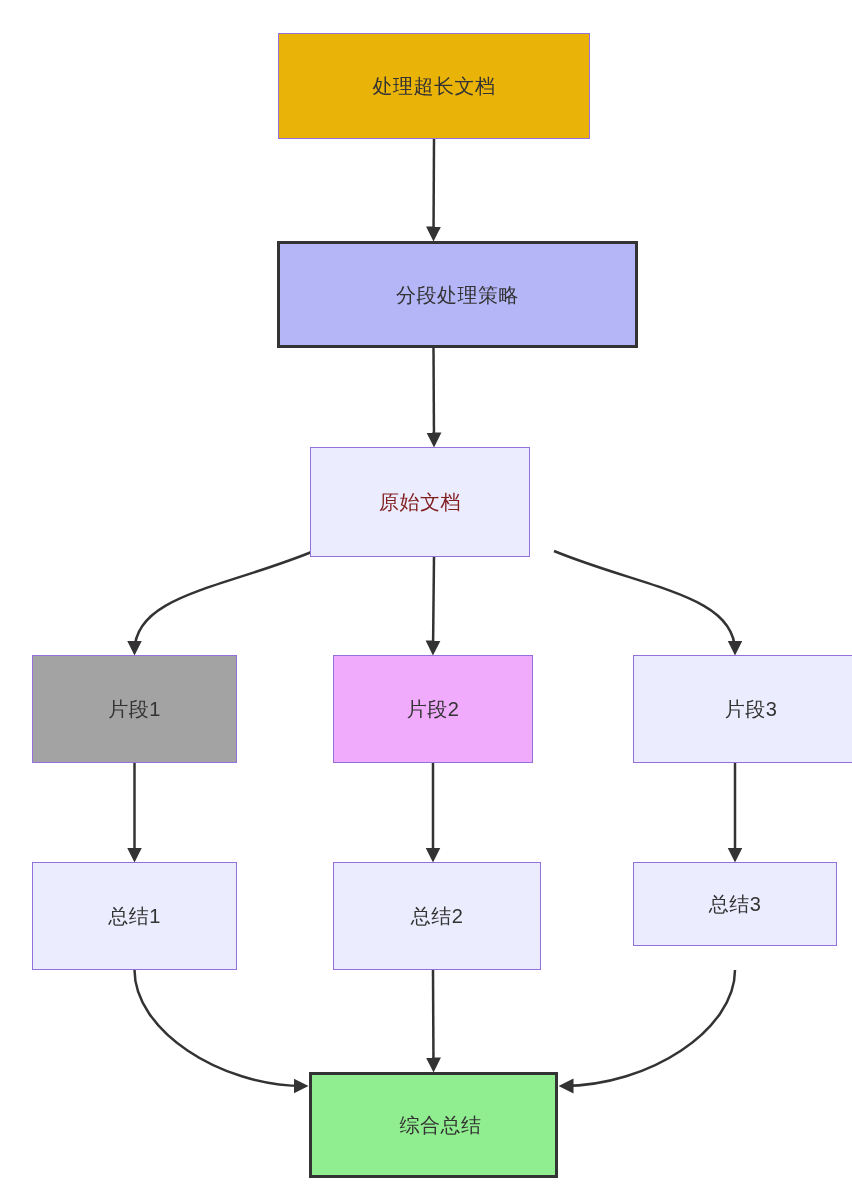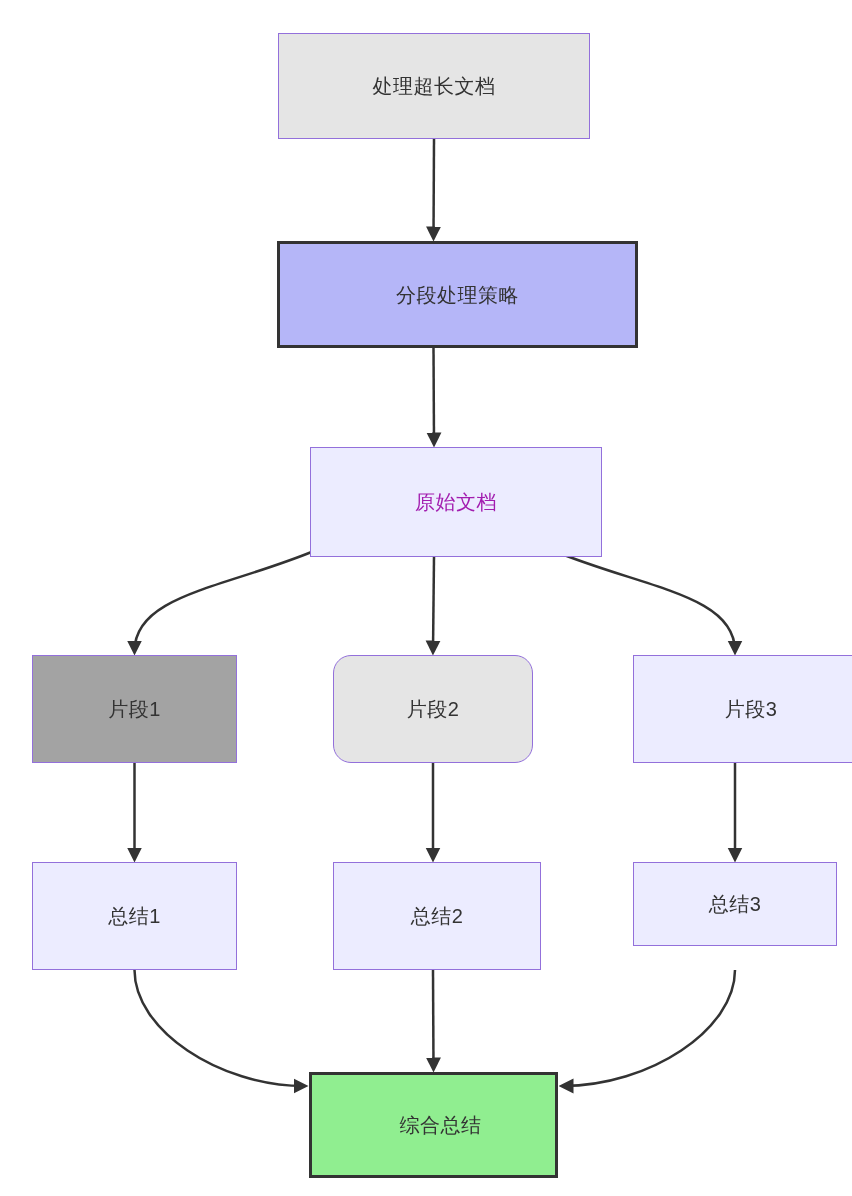--- a/index.html
+++ b/index.html
@@ -54,33 +54,33 @@
         <path d="M554,551 C644.5,588 735,595 735,651" marker-end="url(#arrowhead)"></path>
         <path d="M134.5,763 L134.5,858" marker-end="url(#arrowhead)"></path>
         <path d="M433,763 L433,858" marker-end="url(#arrowhead)"></path>
         <path d="M735,763 L735,858" marker-end="url(#arrowhead)"></path>
         <path d="M134.5,970 C134.5,1030 219.25,1086 304,1086" marker-end="url(#arrowhead)"></path>
         <path d="M433,970 L433.5,1068" marker-end="url(#arrowhead)"></path>
         <path d="M735,970 C735,1030 649,1086 563,1086" marker-end="url(#arrowhead)"></path>
       </g>
   </svg>
   <div id="node-layer">
-      <div class="node" style="left: 278px; top: 33px; width: 312px; height: 106px; background: #e5e5e5; border-color: rgb(147, 112, 219); border-width: 1.5px; color: rgb(51, 51, 51);">
+      <div class="node" style="left: 278px; top: 33px; width: 312px; height: 106px; background: #eab308; border-color: rgb(147, 112, 219); border-width: 1.5px; color: rgb(51, 51, 51);">
         <span>处理超长文档</span>
       </div>
       <div class="node" style="left: 277px; top: 241px; width: 361px; height: 107px; background: rgb(181, 182, 248); border-color: rgb(51, 51, 51); border-width: 3.5px; color: rgb(51, 51, 51);">
         <span>分段处理策略</span>
       </div>
-      <div class="node" style="left: 310px; top: 447px; width: 292px; height: 110px; background: rgb(236, 236, 255); border-color: rgb(147, 112, 219); border-width: 1.5px; color: #a21caf;">
+      <div class="node" style="left: 310px; top: 447px; width: 220px; height: 110px; background: rgb(236, 236, 255); border-color: rgb(147, 112, 219); border-width: 1.5px; color: #7f1d1d;">
         <span>原始文档</span>
       </div>
       <div class="node" style="left: 32px; top: 655px; width: 205px; height: 108px; background: #a3a3a3; border-color: rgb(147, 112, 219); border-width: 1.5px; color: rgb(51, 51, 51);">
         <span>片段1</span>
       </div>
-      <div class="node" style="left: 333px; top: 655px; width: 200px; height: 108px; background: #e5e5e5; border-color: rgb(147, 112, 219); border-width: 1.5px; color: rgb(51, 51, 51); border-radius: 18px;">
+      <div class="node" style="left: 333px; top: 655px; width: 200px; height: 108px; background: #f0abfc; border-color: rgb(147, 112, 219); border-width: 1.5px; color: rgb(51, 51, 51);">
         <span>片段2</span>
       </div>
       <div class="node" style="left: 633px; top: 655px; width: 236px; height: 108px; background: rgb(236, 236, 255); border-color: rgb(147, 112, 219); border-width: 1.5px; color: rgb(51, 51, 51);">
         <span>片段3</span>
       </div>
       <div class="node" style="left: 32px; top: 862px; width: 205px; height: 108px; background: rgb(236, 236, 255); border-color: rgb(147, 112, 219); border-width: 1.5px; color: rgb(51, 51, 51);">
         <span>总结1</span>
       </div>
       <div class="node" style="left: 333px; top: 862px; width: 208px; height: 108px; background: rgb(236, 236, 255); border-color: rgb(147, 112, 219); border-width: 1.5px; color: rgb(51, 51, 51);">
         <span>总结2</span>

